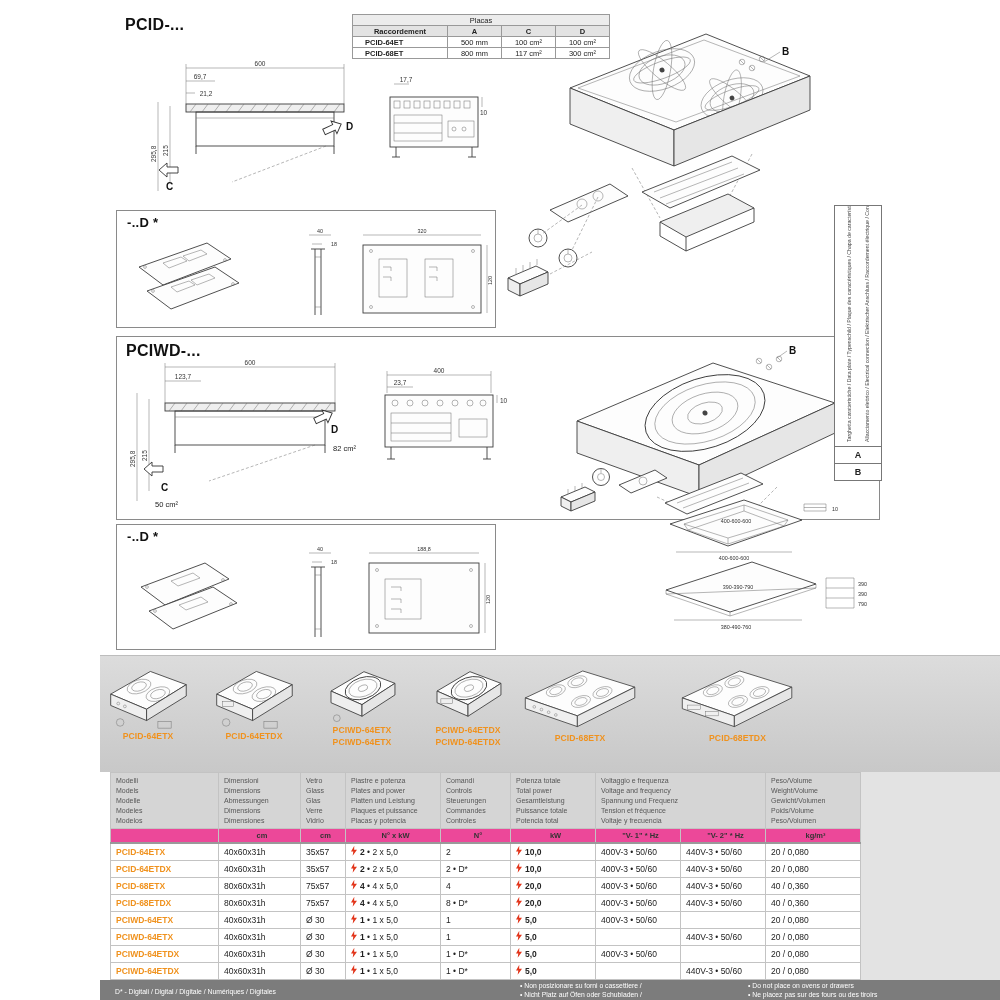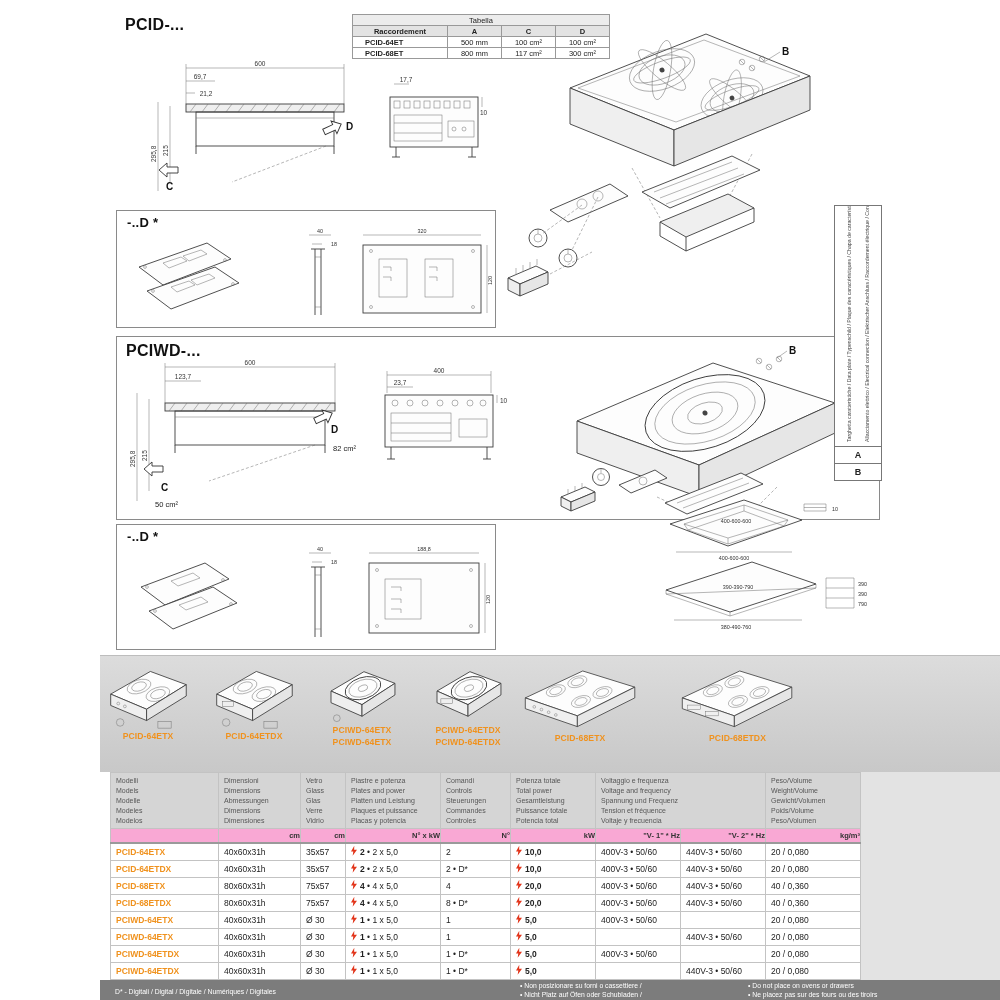--- a/index.html
+++ b/index.html
@@ -44,21 +44,21 @@
         background:linear-gradient(180deg,#dcdcdc,#c8c8c8);border-top:1px solid #bdbdbd}
   .prod{position:absolute;top:6px;text-align:center}
   .prod svg{margin:0 auto}
   .plabel{color:#f0921e;font-weight:bold;font-size:8.6px;line-height:1.15;letter-spacing:.1px;margin-top:2px}
 
   
   .spec{position:absolute;left:110px;top:772px;width:750px;border-collapse:collapse;table-layout:fixed;background:#fff}
   .spec th,.spec td{border:1px solid #c3c3c3;overflow:hidden;white-space:nowrap}
   .spec thead th{background:#d5d5d5;color:#565656;font-size:7px;font-weight:normal;text-align:left;
                  vertical-align:top;padding:3px 0 2px 5px;line-height:1.42;white-space:pre-line}
-  .spec tr.units td{background:#f9a8d4;font-size:7.5px;font-weight:bold;color:#333;text-align:right;
+  .spec tr.units td{background:#ec4899;font-size:7.5px;font-weight:bold;color:#333;text-align:center;
                     padding:2px 0 2px 5px;border-bottom:2px solid #9a9a9a;height:14px}
   .spec tbody td{font-size:8.5px;text-align:left;padding:2px 0 2px 5px;height:17px;line-height:12px;color:#222;background:#fff}
   .spec tbody td.model{color:#f0921e;font-weight:bold}
   .bolt{display:inline-block;width:6px;height:10px;margin-right:3px;vertical-align:-1px;background:#e2351b;
         clip-path:polygon(55% 0,0 58%,38% 58%,28% 100%,100% 40%,52% 40%)}
   .table-filler{position:absolute;left:860px;top:772px;width:140px;height:208px;background:#e3e3e3}
 
   
   .footer{position:absolute;left:100px;top:980px;width:900px;height:20px;background:#7c7c7c;overflow:hidden}
   .fnote{position:absolute;color:#fff;font-size:6.8px;white-space:nowrap}
@@ -66,21 +66,21 @@
 </head>
 <body>
 
 <div id="page">
 
   <h2 class="sec-title" style="left:125px;top:16px;font-size:16px">PCID-...</h2>
 
   <table class="tabella">
     <tbody>
         <tr>
-          <td colspan="4" class="tab-title">Tabella</td>
+          <td colspan="4" class="tab-title">Placas</td>
         </tr>
     <tr>
       <th style="width:95px">Raccordement</th>
       <th>A</th>
       <th>C</th>
       <th>D</th>
     </tr>
     <tr>
       <td class="tb-desc">PCID-64ET</td>
       <td>500 mm</td>

